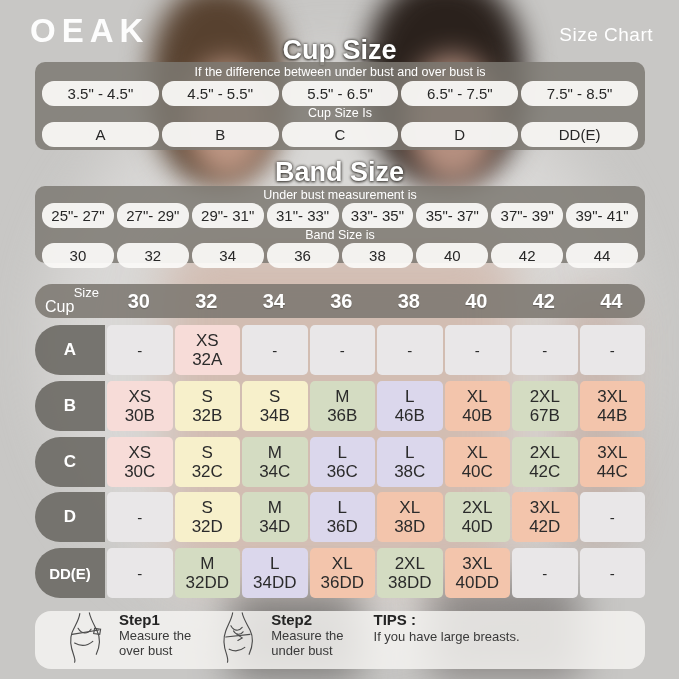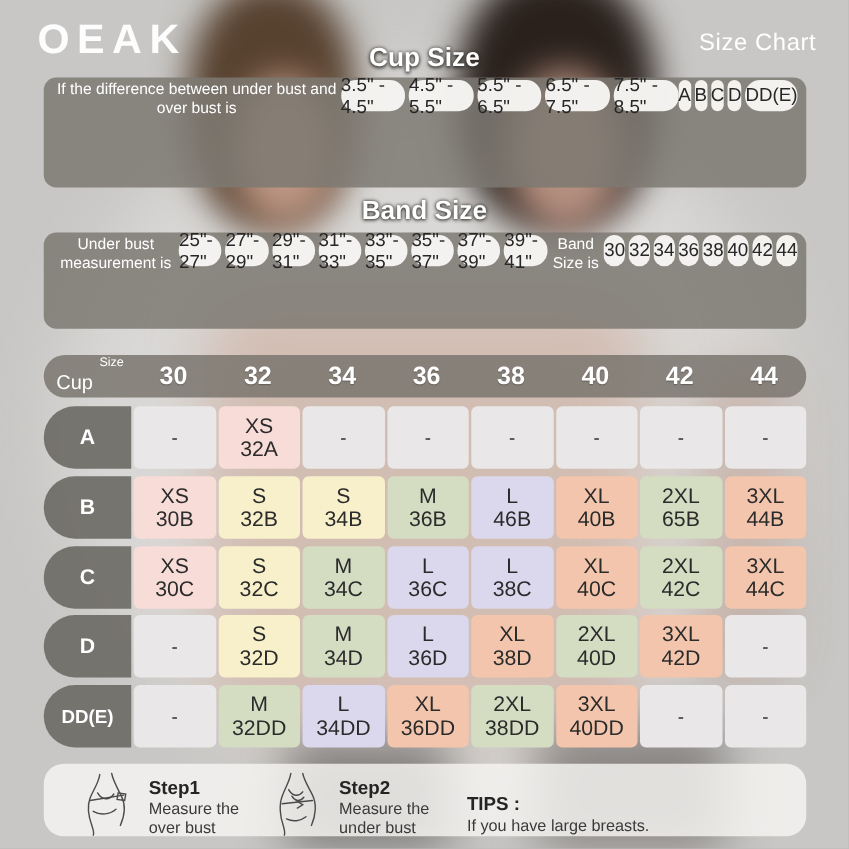--- a/index.html
+++ b/index.html
@@ -18,57 +18,57 @@
   .bg-arm{left:555px;top:290px;width:75px;height:260px;border-radius:40px;
           background:#b89383;opacity:.45;filter:blur(20px);}
   .bg-dark-b1{left:230px;top:590px;width:130px;height:90px;background:#3d3a38;opacity:.55;filter:blur(20px);}
   .bg-dark-b2{left:430px;top:580px;width:150px;height:100px;background:#4a4442;opacity:.5;filter:blur(20px);}
 
   .z{position:absolute;z-index:1;}
 
   
   .logo{left:30px;top:12px;font-size:33px;letter-spacing:6px;color:#fdfdfd;font-weight:700;}
   .page-title{right:26px;top:24px;font-size:19px;color:#ffffff;letter-spacing:.5px;}
-  .sec-title{left:0;width:679px;text-align:center;font-size:21px;font-weight:bold;color:#ffffff;
+  .sec-title{left:0;width:679px;text-align:center;font-size:27px;font-weight:bold;color:#ffffff;
              text-shadow:0 0 3px rgba(45,42,38,.9),0 1px 3px rgba(45,42,38,.85);}
   .cup-title{top:35px;}
   .band-title{top:157px;}
 
   
   .block{left:35px;width:610px;background:rgba(124,121,114,.85);border-radius:10px;
-         box-sizing:border-box;padding:2px 7px;display:flex;flex-direction:row;justify-content:space-evenly;}
+         box-sizing:border-box;padding:2px 7px;display:flex;flex-direction:column;justify-content:space-evenly;}
   .cup-block{top:62px;height:88px;}
   .band-block{top:186px;height:77px;}
   .block-label{text-align:center;color:#ffffff;font-size:12.5px;line-height:15px;}
   .pill-row{display:flex;gap:3px;}
   .pill{flex:1;background:rgba(250,249,247,.94);border-radius:12px;height:25px;
         display:flex;align-items:center;justify-content:center;font-size:15px;color:#272727;}
 
   
   .mx-header{left:35px;top:284px;width:610px;height:34px;background:rgba(122,117,110,.85);
              border-radius:17px;display:flex;box-sizing:border-box;}
   .mx-corner{position:relative;width:70px;flex:none;color:#fff;}
-  .mx-corner .c-top{position:absolute;right:6px;top:1px;font-size:10px;}
+  .mx-corner .c-top{position:absolute;right:6px;top:1px;font-size:13px;}
   .mx-corner .c-bot{position:absolute;left:10px;bottom:2px;font-size:16px;}
   .mx-cols{flex:1;display:flex;}
   .mx-col{flex:1;display:flex;align-items:center;justify-content:center;
           font-size:20px;font-weight:bold;color:#ffffff;text-shadow:0 1px 1px rgba(40,40,40,.4);}
   .mrow{left:35px;width:610px;height:50px;display:flex;}
   .mlabel{width:70px;flex:none;margin-right:2px;background:rgba(110,107,102,.92);
           border-radius:25px 0 0 25px;display:flex;align-items:center;justify-content:center;
           color:#ffffff;font-weight:bold;font-size:17px;}
   .mlabel.small{font-size:15px;}
   .mcells{flex:1;display:flex;gap:2px;}
   .mcell{flex:1;border-radius:5px;display:flex;flex-direction:column;align-items:center;
          justify-content:center;color:#2b2b2b;font-size:17px;line-height:19px;}
   .mcell .dash{font-size:15px;}
 
   
   .footer{left:35px;top:611px;width:610px;height:58px;background:rgba(247,246,244,.8);
-          border-radius:16px;display:flex;align-items:flex-end;box-sizing:border-box;padding:0 20px;}
+          border-radius:16px;display:flex;align-items:flex-start;box-sizing:border-box;padding:0 20px;}
   .step-icon{width:48px;height:52px;flex:none;}
   .step-text{margin-left:10px;}
   .step-title{font-size:15px;font-weight:bold;color:#242424;}
   .step-line{font-size:13px;color:#3a3a3a;line-height:15px;}
   .i1{margin-left:6px;}
   .i2{margin-left:22px;}
   .tips{margin-left:30px;}
   .tips .step-line{line-height:17px;}
 </style>
 </head>
@@ -92,20 +92,21 @@
   <div class="z sec-title cup-title">Cup Size</div>
   <div class="z block cup-block">
     <div class="block-label">If the  difference between under bust and over bust is</div>
     <div class="pill-row">
         <div class="pill">3.5" -  4.5"</div>
         <div class="pill">4.5" -  5.5"</div>
         <div class="pill">5.5" -  6.5"</div>
         <div class="pill">6.5" -  7.5"</div>
         <div class="pill">7.5" -  8.5"</div>
       </div>
+    <div class="block-label">Cup Size Is</div>
     <div class="pill-row">
         <div class="pill">A</div>
         <div class="pill">B</div>
         <div class="pill">C</div>
         <div class="pill">D</div>
         <div class="pill">DD(E)</div>
       </div>
   </div>
 
   <div class="z sec-title band-title">Band Size</div>
@@ -204,21 +205,21 @@
           <div class="mcell" style="background: rgb(219, 215, 236);">
             <div>L</div>
             <div>46B</div>
           </div>
           <div class="mcell" style="background: rgb(243, 197, 172);">
             <div>XL</div>
             <div>40B</div>
           </div>
           <div class="mcell" style="background: rgb(212, 220, 194);">
             <div>2XL</div>
-            <div>65B</div>
+            <div>67B</div>
           </div>
           <div class="mcell" style="background: rgb(243, 197, 172);">
             <div>3XL</div>
             <div>44B</div>
           </div>
         </div>
       </div>
       <div class="z mrow" style="top: 437px;">
         <div class="mlabel">C</div>
         <div class="mcells">

